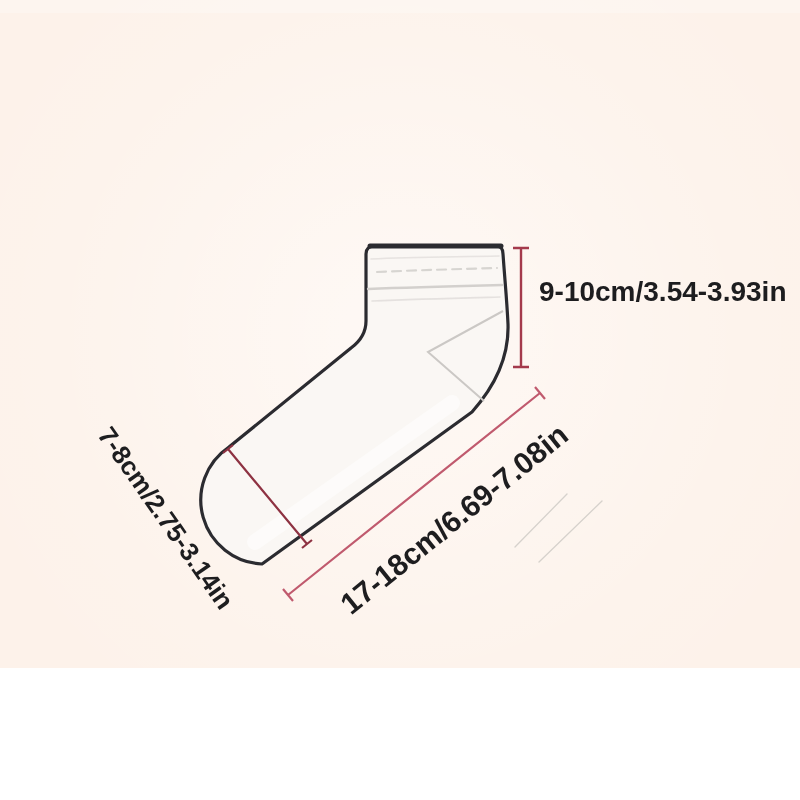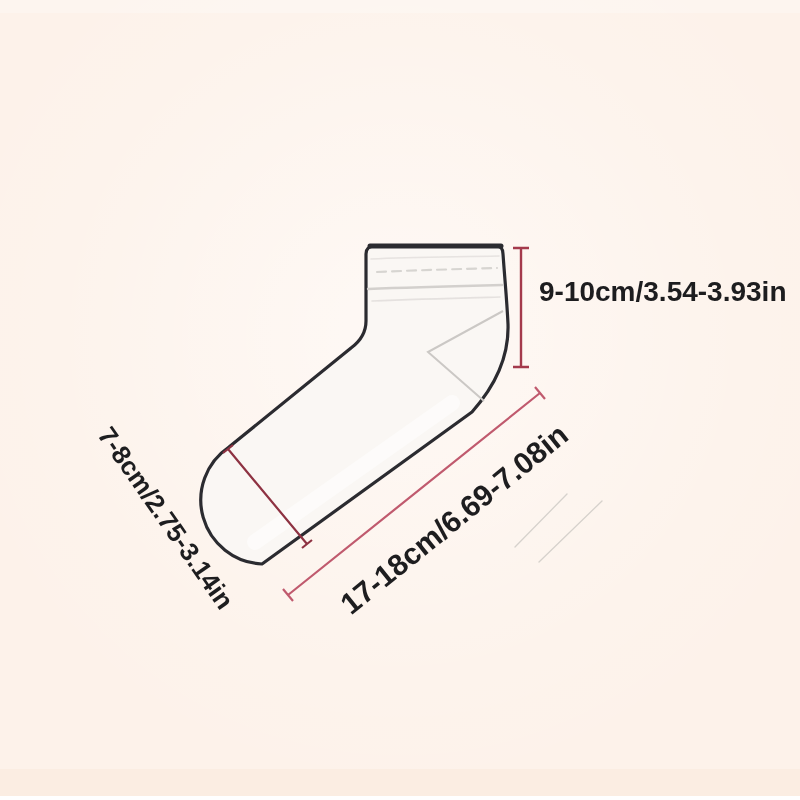--- a/index.html
+++ b/index.html
@@ -1,21 +1,21 @@
 <!DOCTYPE html>
 <html><head>
 <meta charset="utf-8">
 <style>
   html, body { margin: 0; padding: 0; }
   body {
     width: 800px; height: 800px; overflow: hidden;
     font-family: "Liberation Sans", "DejaVu Sans", sans-serif;
   }
   .stage {
-    position: relative; width: 800px; height: 796px; overflow: hidden;
+    position: relative; width: 800px; height: 668px; overflow: hidden;
   }
   .stage svg { position: absolute; left: 0; top: 0; display: block; }
   text.dim-label {
     font-family: "Liberation Sans", "DejaVu Sans", sans-serif;
     font-weight: 700;
   }
 </style>
 </head>
 <body>
 

